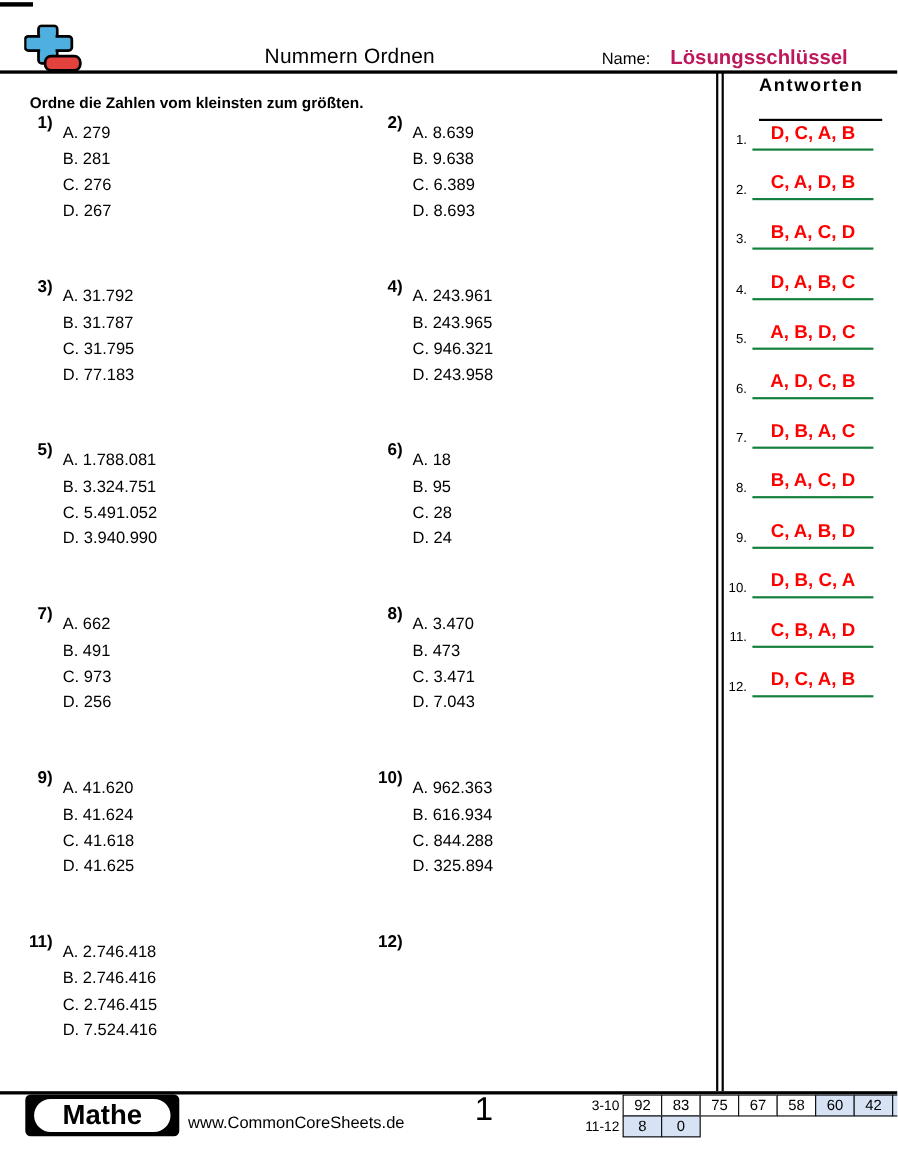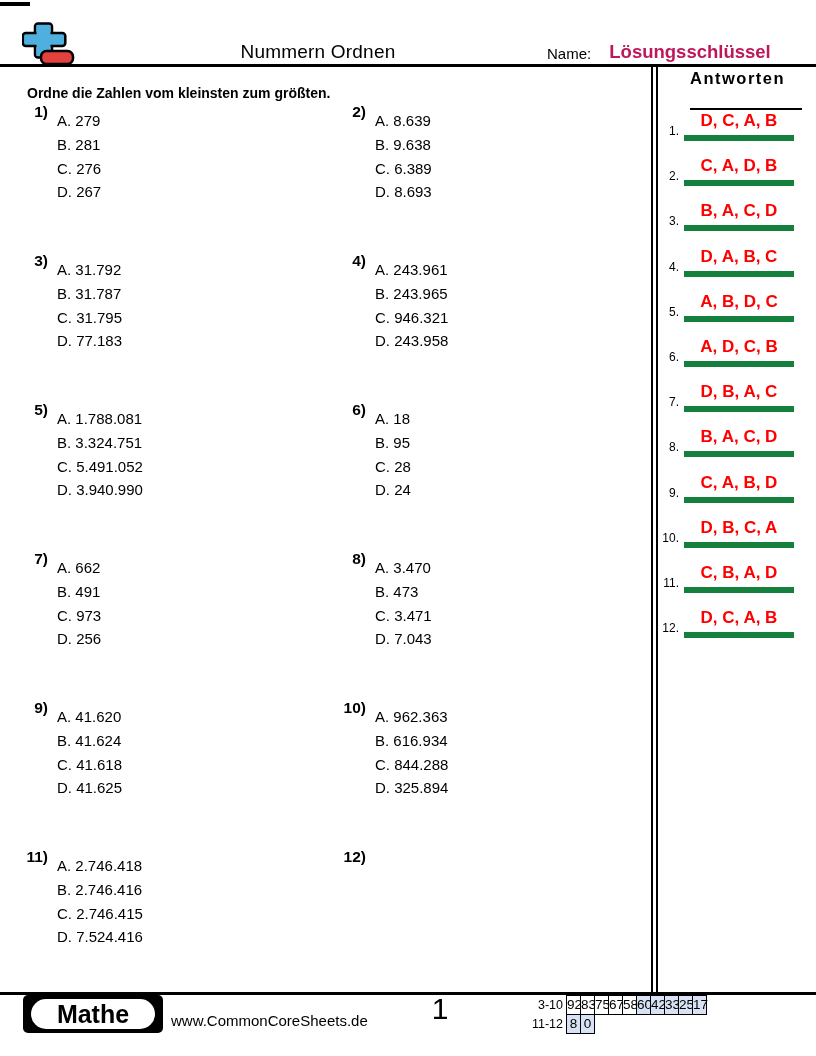--- a/index.html
+++ b/index.html
@@ -27,38 +27,38 @@
   
   .vertical-rule { position:absolute; left:651px; top:66px; height:926px; width:3px;
                    border-left:2px solid #000; border-right:2px solid #000; }
   .answers-title { position:absolute; left:690px; top:69px; width:112px; text-align:left;
                    font-size:16.5px; font-weight:bold; letter-spacing:1.5px;
                    border-bottom:2.5px solid #000; padding-bottom:20px; }
   .answer-item { position:absolute; left:658px; width:136px; display:flex;
                  align-items:flex-end; gap:5px; }
   .anum { flex:0 0 21px; text-align:right; font-size:12px; padding-bottom:3px; }
   .aval { flex:1; text-align:center; color:#fe0000; font-weight:bold; font-size:17px;
-          border-bottom:6px solid #15803d; padding-bottom:4px; white-space:nowrap; }
+          border-bottom:2px solid #15803d; padding-bottom:4px; white-space:nowrap; }
 
   
   .footer-rule { position:absolute; left:0; top:992px; width:816px; height:2.5px; background:#000; }
   .brand-badge { position:absolute; left:23px; top:995px; width:140px; height:38px;
                  background:#000; border-radius:5px; }
   .brand-inner { position:absolute; left:8px; top:4px; right:8px; bottom:4px; background:#fff;
                  border-radius:15px; display:flex; align-items:center; justify-content:center;
                  font-weight:bold; font-size:25px; }
   .website { position:absolute; left:171px; top:1012px; font-size:15px; }
   .page-number { position:absolute; left:390px; top:992px; width:100px; text-align:center;
                  font-size:30px; }
   .score-table { position:absolute; left:522px; top:995px; }
   .score-row { display:flex; height:20px; }
   .score-row.row2 { margin-top:-1px; }
   .score-label { width:41px; text-align:right; padding-right:4px; font-size:12.5px;
                  line-height:20px; }
-  .score-cell { width:15px; margin-left:-1px; border:1px solid #000; box-sizing:border-box;
+  .score-cell { width:36px; margin-left:-1px; border:1px solid #000; box-sizing:border-box;
                 text-align:center; font-size:13.5px; line-height:17px; background:#fff; }
   .score-cell:first-of-type { margin-left:0; }
   .score-cell.blue { background:#d7e3f4; }
 </style>
 </head>
 <body>
 
 <div class="page">
 
   <div class="corner-mark"></div>

